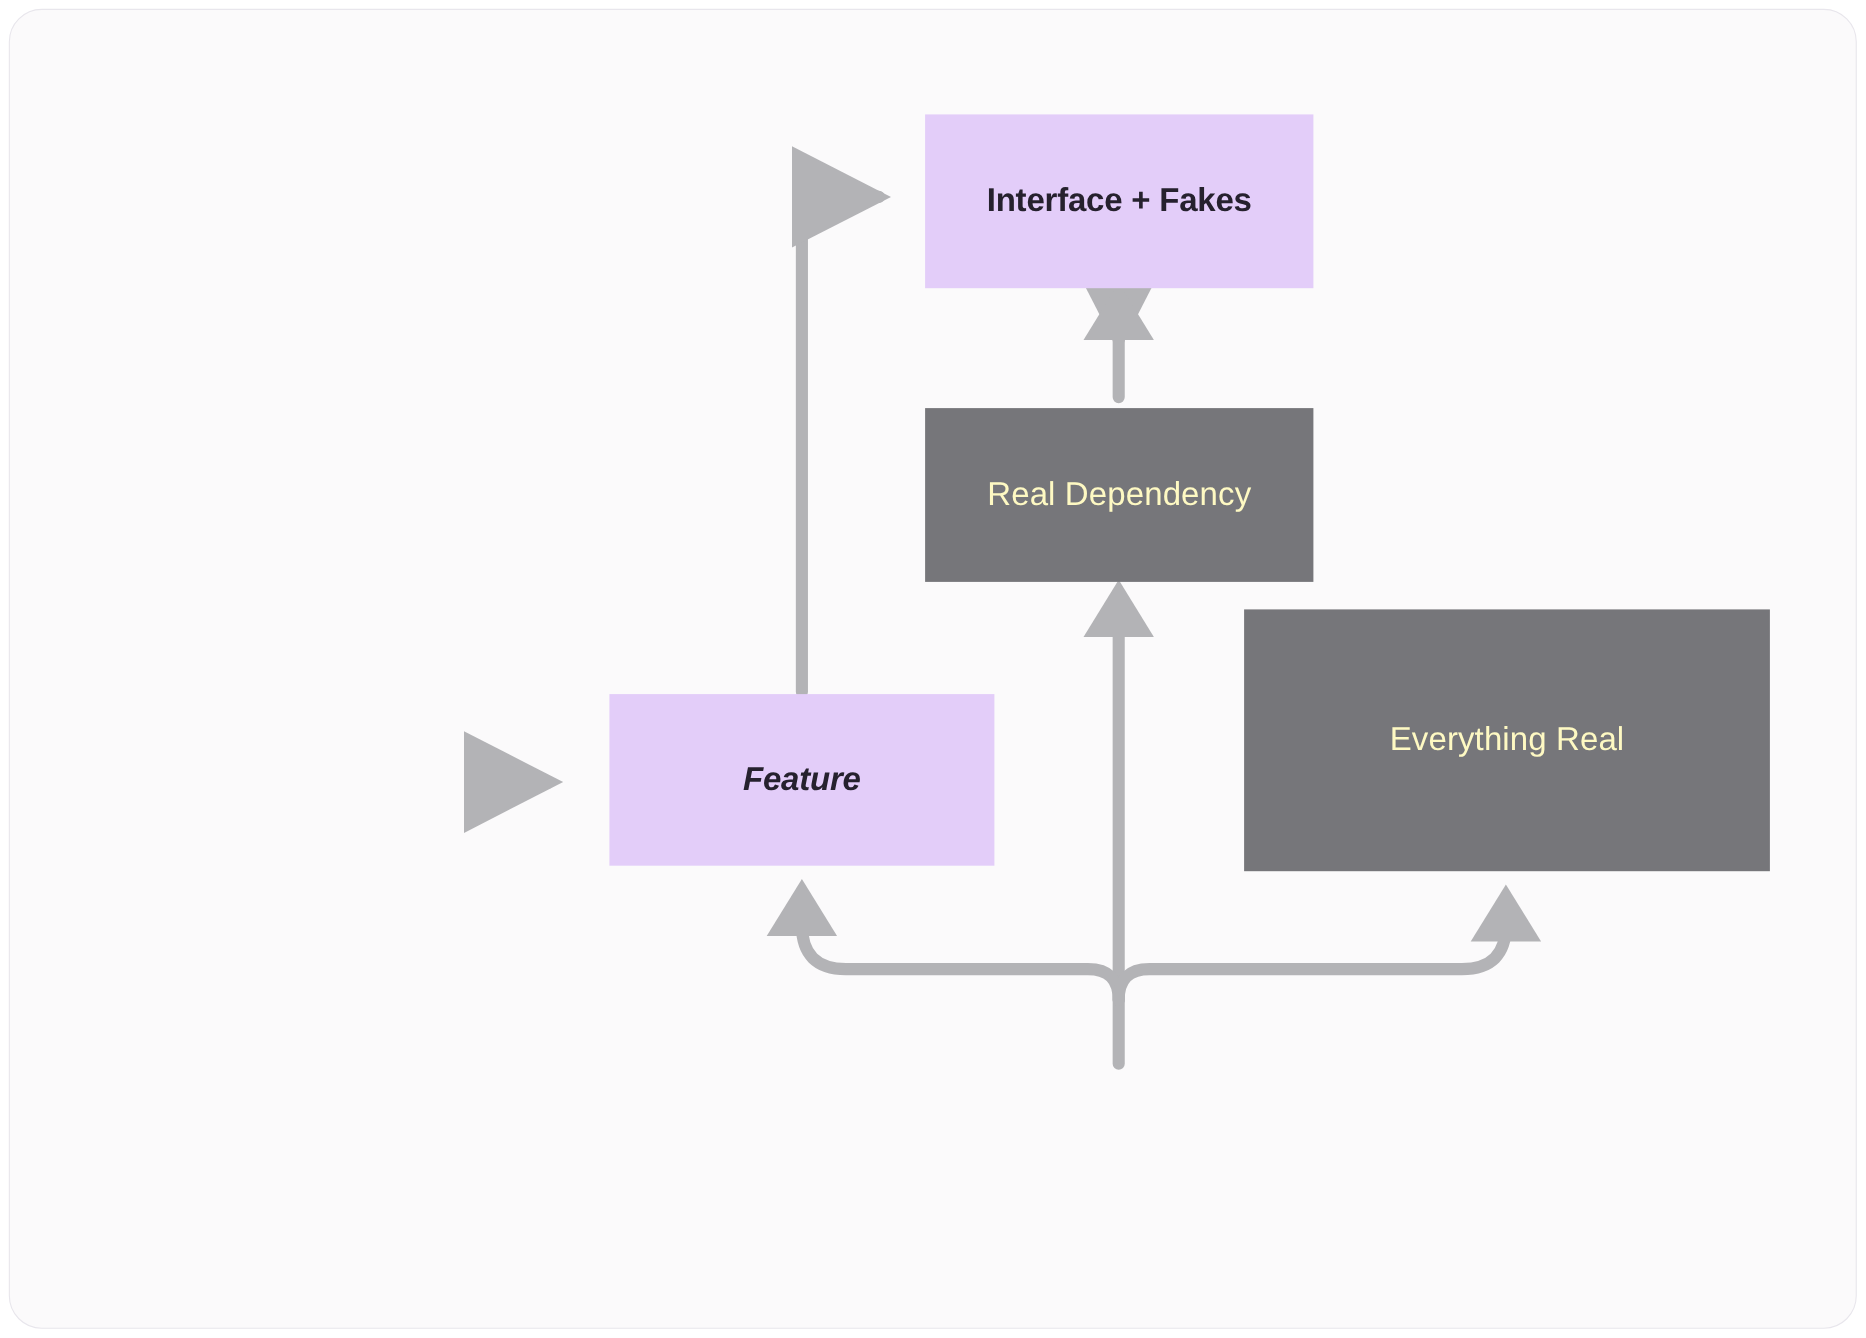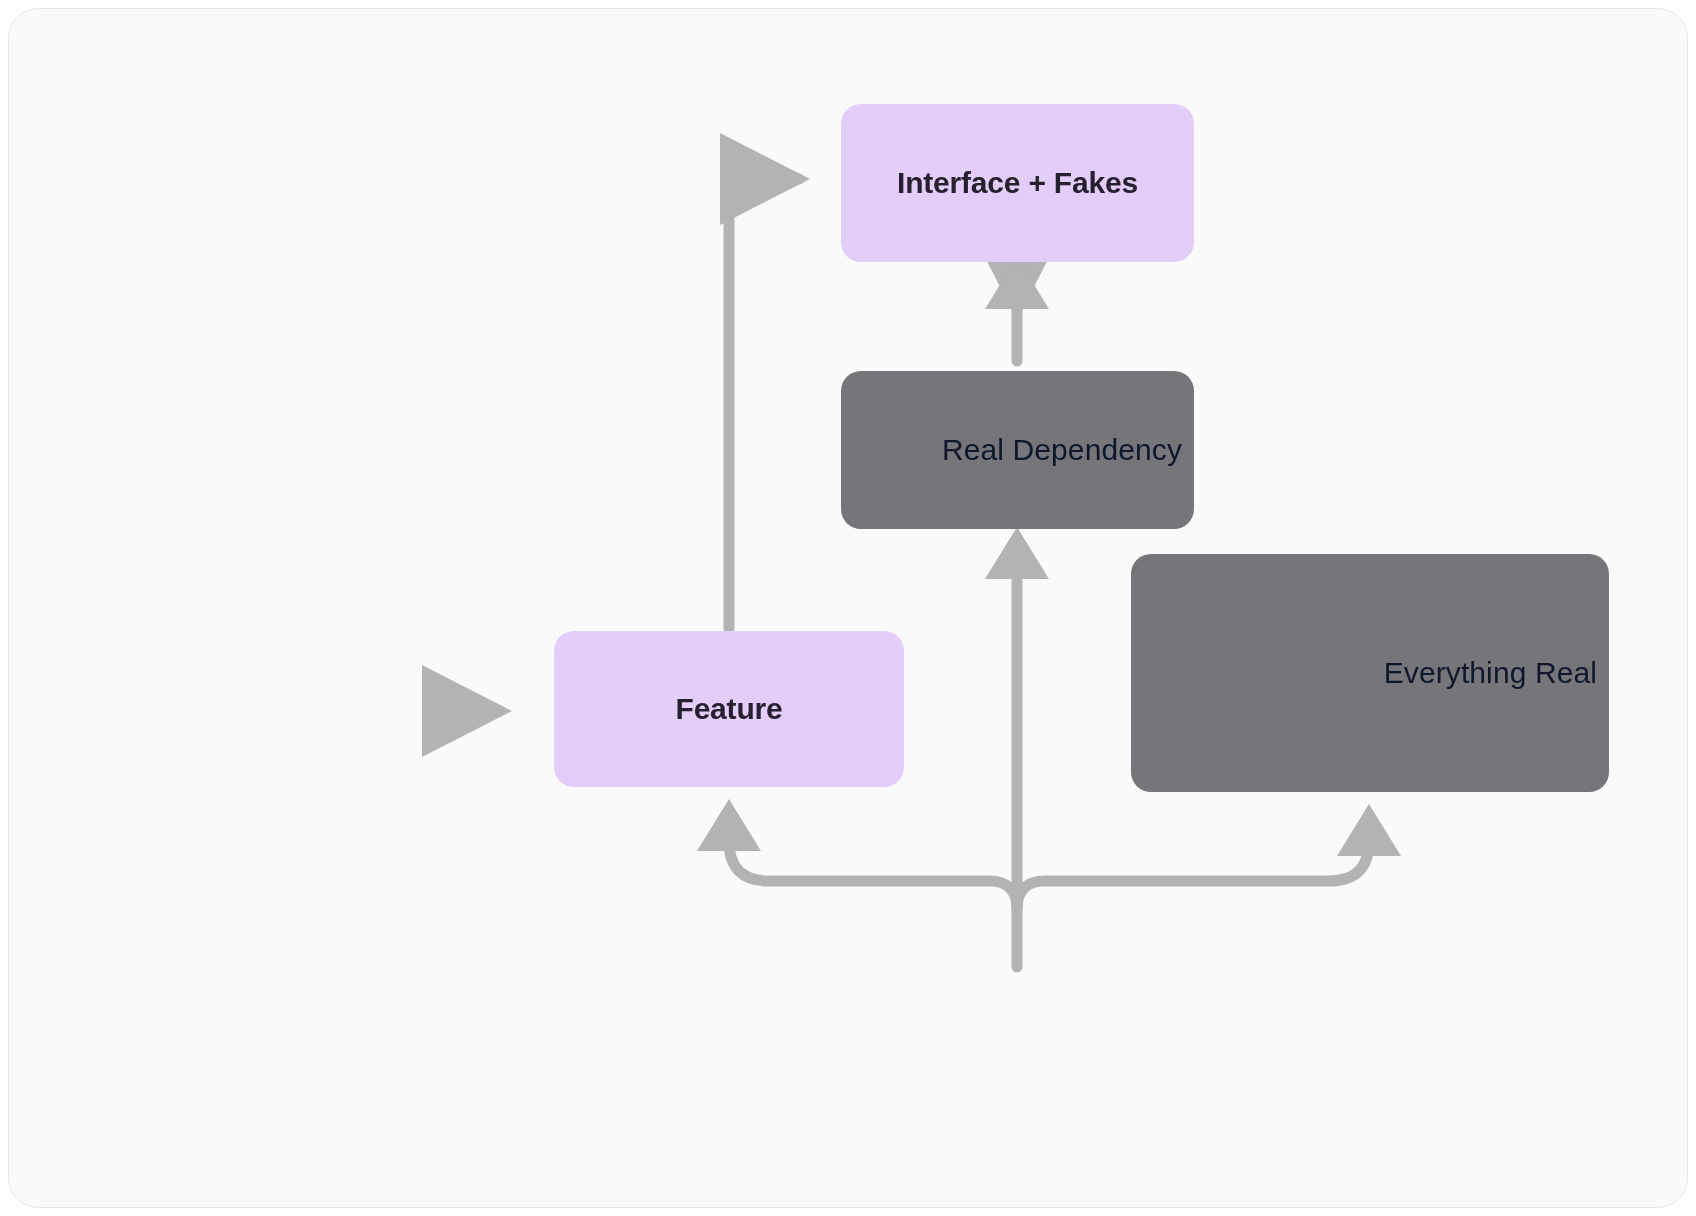--- a/index.html
+++ b/index.html
@@ -33,49 +33,48 @@
     top: 0;
     width: 1696px;
     height: 1216px;
   }
 
   .node {
     position: absolute;
     display: flex;
     align-items: center;
     justify-content: center;
-    border-radius: 20px;
+    border-radius: 0;
     box-sizing: border-box;
     text-align: center;
     line-height: 1.2;
     padding: 6px 12px;
   }
 
   .node.purple {
     background: #e3cdf9;
     color: #26212e;
     font-weight: bold;
     font-size: 30px;
     letter-spacing: -0.2px;
   }
 
   .node.gray {
     background: #76767a;
-    color: #0f172a;
+    color: #fef9c3;
     font-weight: normal;
     font-size: 30px;
     letter-spacing: 0.1px;
-    justify-content: flex-end;
   }
 
   #node-interface-fakes { left: 832px;  top: 95px;  width: 353px; height: 158px; }
   #node-real-dependency { left: 832px;  top: 362px; width: 353px; height: 158px; }
   #node-everything-else { left: 1122px; top: 545px; width: 478px; height: 238px; }
   #node-feature-preview { left: 97px;   top: 627px; width: 350px; height: 152px; }
-  #node-feature         { left: 545px;  top: 622px; width: 350px; height: 156px; }
+  #node-feature         { left: 545px;  top: 622px; width: 350px; height: 156px; font-style: italic; }
   #node-app             { left: 833px;  top: 960px; width: 352px; height: 158px; }
 </style>
 </head>
 <body>
 
 <div id="canvas-card">
 
   <svg id="edge-layer" viewBox="0 0 1696 1216" xmlns="http://www.w3.org/2000/svg">
     <defs>
       <marker id="arrowhead" markerWidth="9" markerHeight="9" refX="7.2" refY="4.5" orient="auto" markerUnits="strokeWidth">

